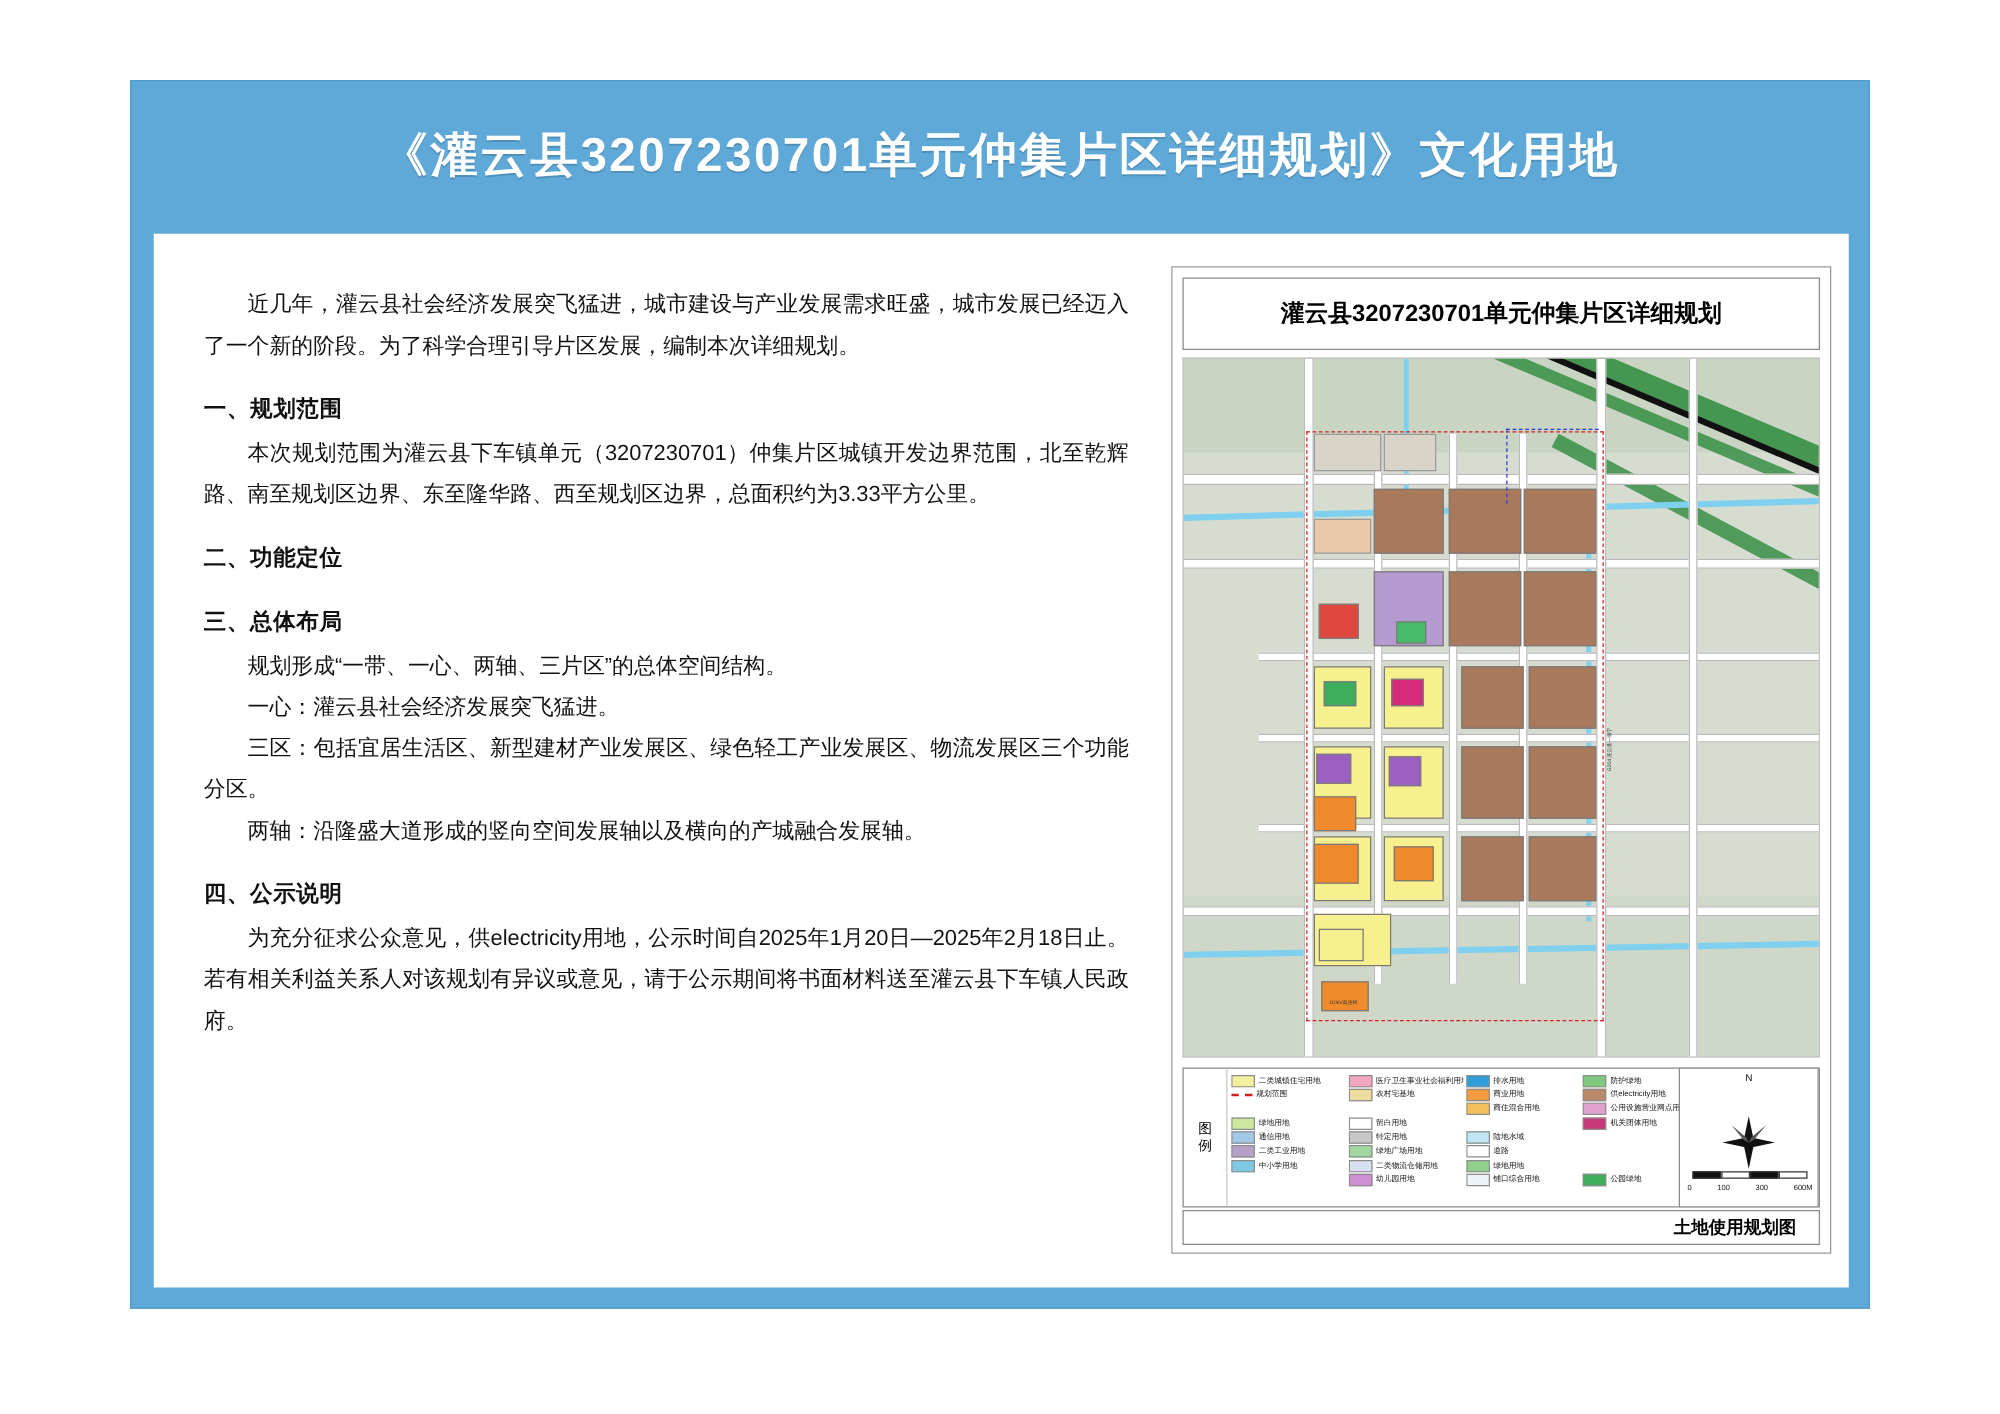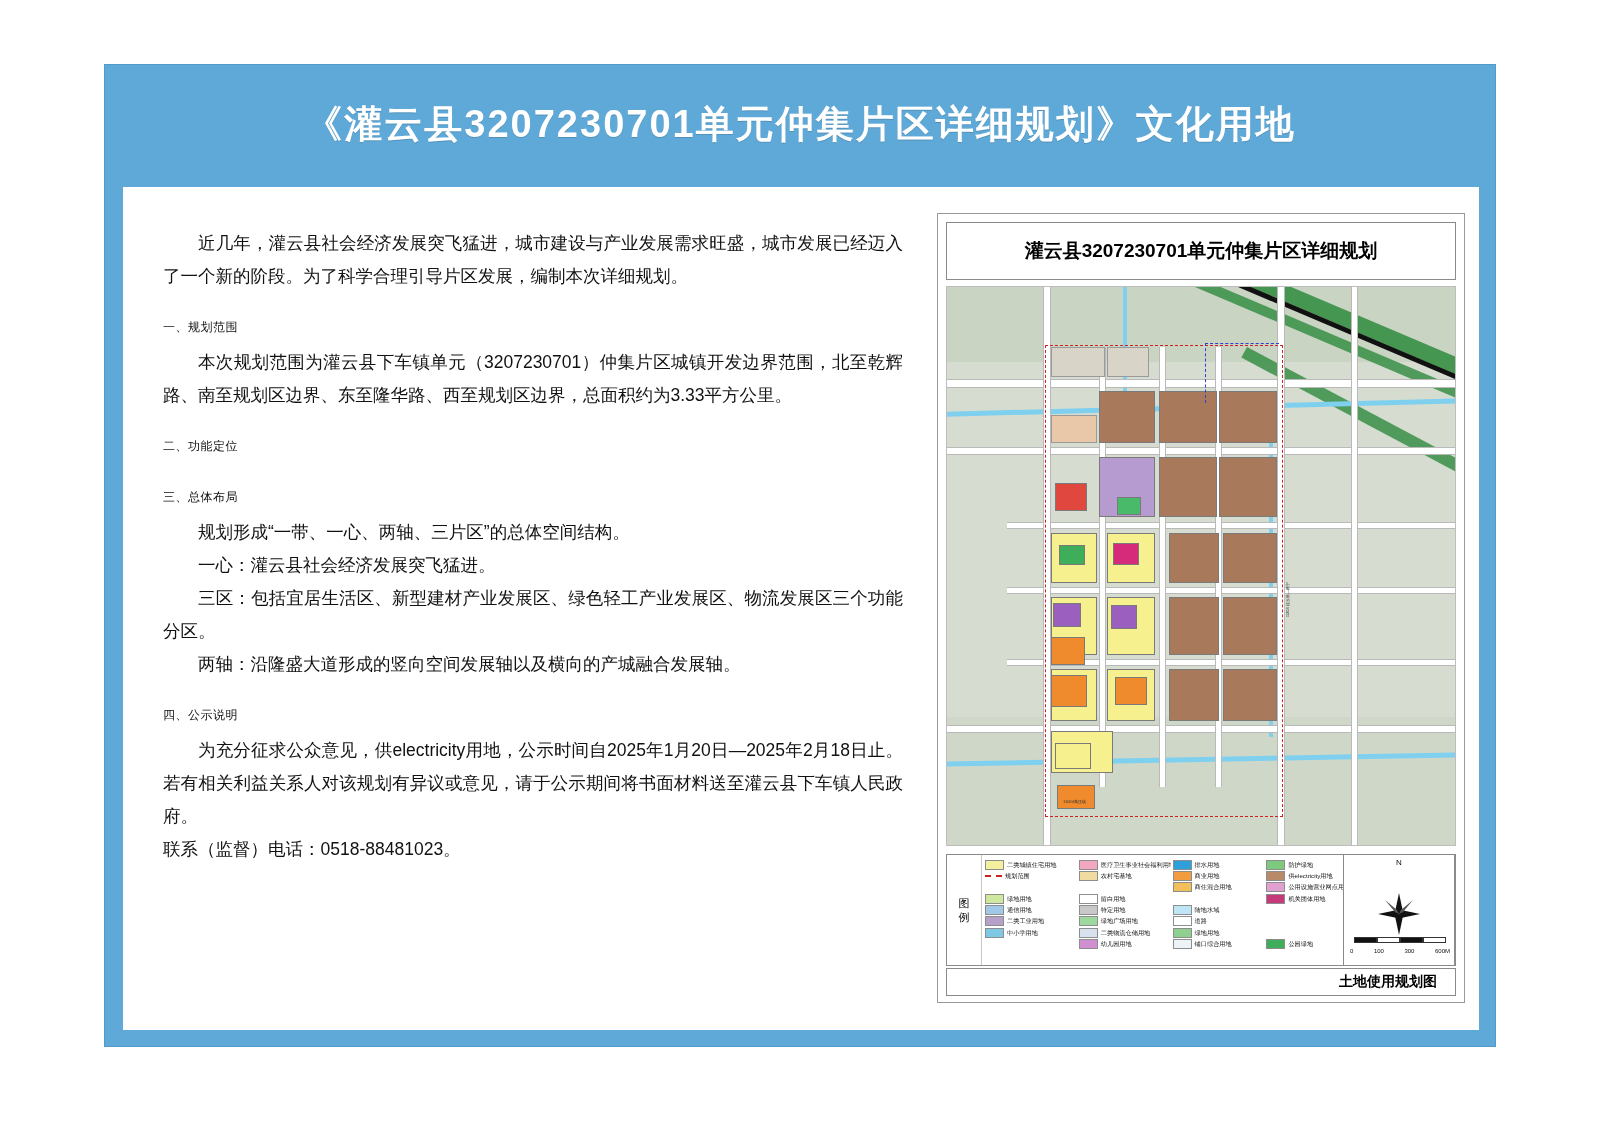--- a/index.html
+++ b/index.html
@@ -58,23 +58,23 @@
     font-size: 17.5px;
     line-height: 33px;
     color: #111111;
   }
   .para {
     text-indent: 2em;
     margin: 0 0 4px 0;
     text-align: justify;
   }
   .section-head {
-    font-weight: normal;
+    font-weight: bold;
     margin: 18px 0 2px 0;
-    font-size: 12px;
+    font-size: 18px;
     letter-spacing: 0.5px;
   }
   .sub-line {
     text-indent: 2em;
     margin: 0;
     text-align: justify;
   }
   .plain-line {
     margin: 0;
     text-align: justify;
@@ -270,21 +270,20 @@
       <div class="section-head">二、功能定位</div>
 
       <div class="section-head">三、总体布局</div>
       <p class="sub-line">规划形成“一带、一心、两轴、三片区”的总体空间结构。</p>
       <p class="sub-line">一心：灌云县社会经济发展突飞猛进。</p>
       <p class="sub-line">三区：包括宜居生活区、新型建材产业发展区、绿色轻工产业发展区、物流发展区三个功能分区。</p>
       <p class="sub-line">两轴：沿隆盛大道形成的竖向空间发展轴以及横向的产城融合发展轴。</p>
 
       <div class="section-head">四、公示说明</div>
       <p class="sub-line">为充分征求公众意见，供electricity用地，公示时间自2025年1月20日—2025年2月18日止。若有相关利益关系人对该规划有异议或意见，请于公示期间将书面材料送至灌云县下车镇人民政府。</p>
-      <p class="plain-line">联系（监督）电话：0518-88481023。</p>
     </div>
 
     <div class="map-panel">
 
       <div class="map-title">灌云县3207230701单元仲集片区详细规划</div>
 
       <div class="map-image">
 
         <div class="mp field" style="left:0;top:0;width:100%;height:100%"></div>
         <div class="mp" style="left:0;top:0;width:100%;height:75px;background:#c9d4c2"></div>

